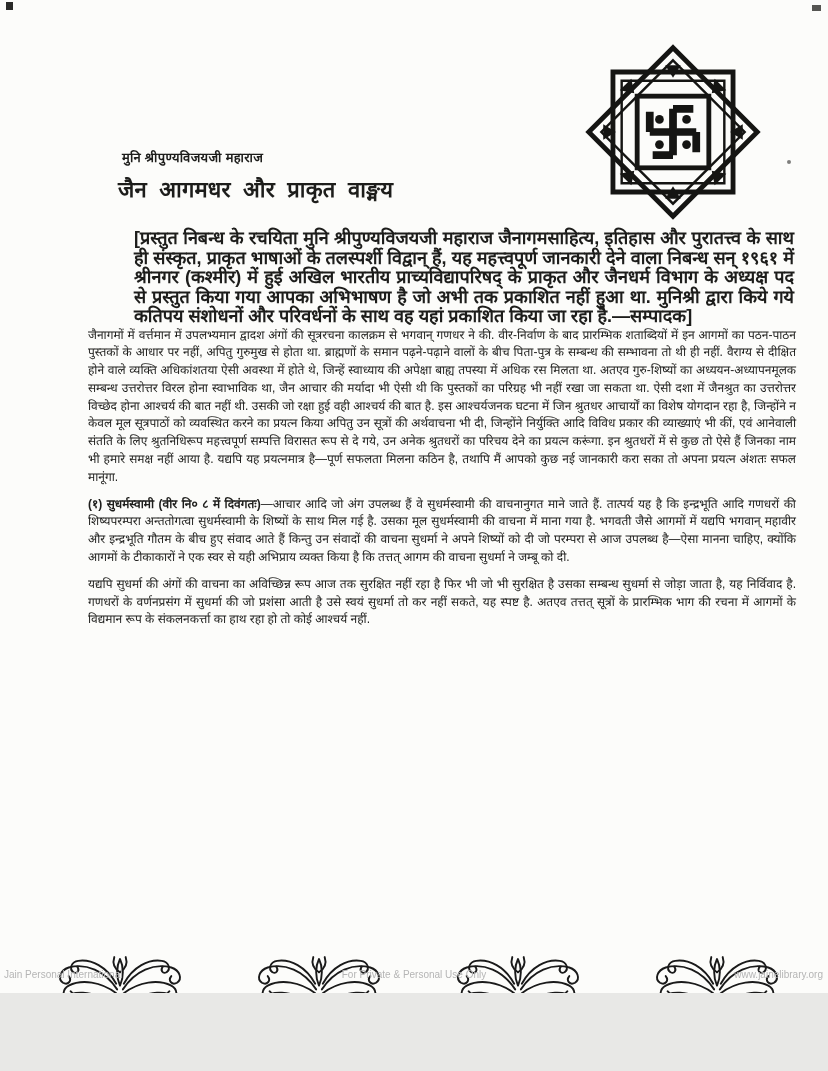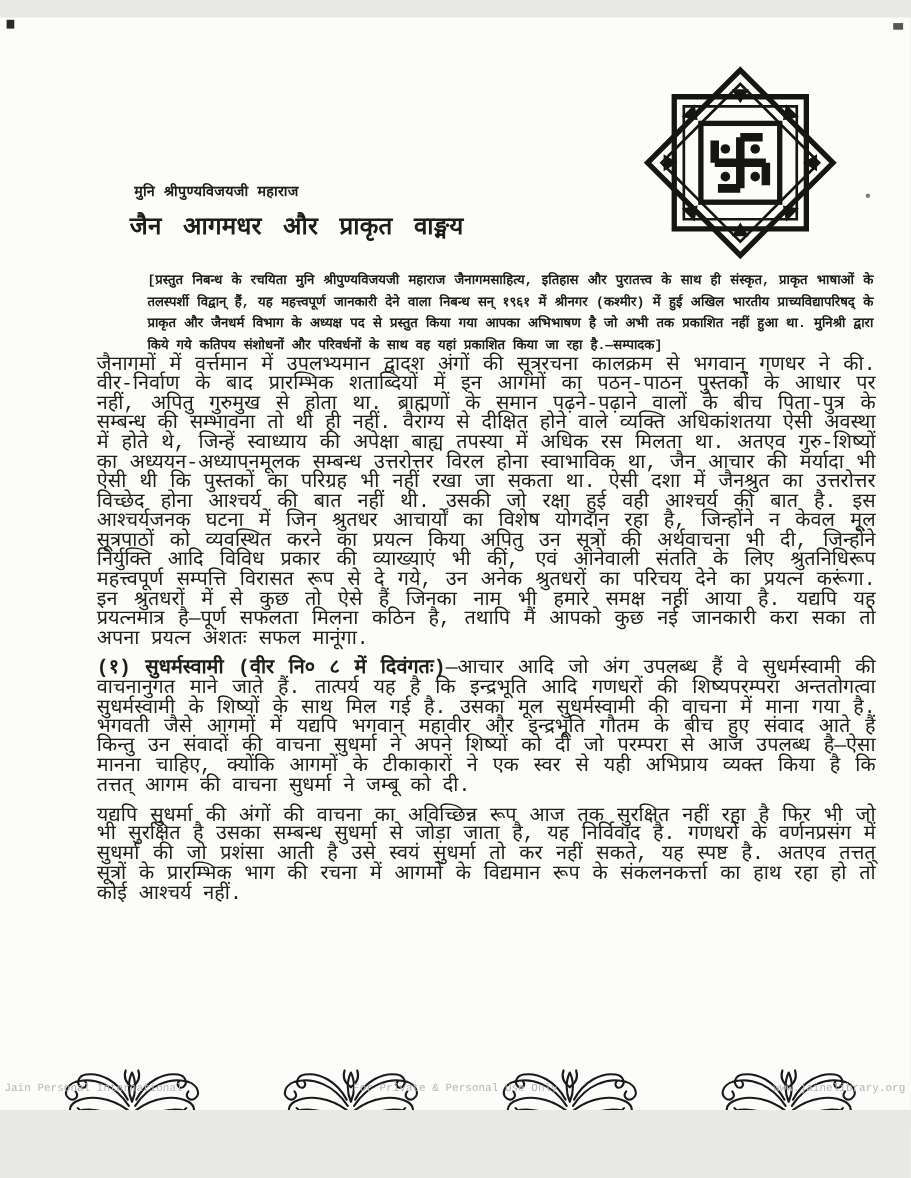--- a/index.html
+++ b/index.html
@@ -1,39 +1,39 @@
 <!DOCTYPE html>
 <html><head>
 <meta charset="utf-8">
 <style>
   html,body{margin:0;padding:0;background:#e8e8e6;}
   .page{
     position:relative;
     width:828px;height:993px;
-    margin:16px auto;
+    margin:0 auto;
     background:#fcfcfa;
     overflow:hidden;
     color:#1d1d1b;
-    font-family:Liberation Mono, monospace;
+    font-family:Liberation Sans, sans-serif;
   }
   .speck{position:absolute;background:#2a2a28;}
   .s1{left:6px;top:2px;width:7px;height:8px;}
   .s2{left:812px;top:5px;width:9px;height:6px;opacity:.8;}
   .s3{left:787px;top:160px;width:4px;height:4px;border-radius:50%;opacity:.6;}
 
   .emblem{position:absolute;left:576px;top:40px;width:194px;height:184px;}
   .emblem svg{width:100%;height:100%;}
 
   .content{position:absolute;left:88px;top:148px;width:708px;z-index:2;}
   .author{margin:0 0 0 34px;font-size:13px;font-weight:bold;letter-spacing:.3px;}
   .title{margin:7px 0 0 30px;font-size:22px;font-weight:bold;word-spacing:6px;letter-spacing:.2px;}
-  .note{margin:26px 0 0 46px;width:660px;font-size:12px;font-weight:bold;
+  .note{margin:26px 0 0 46px;width:660px;font-size:18px;font-weight:bold;
         line-height:19.5px;text-align:justify;}
   .heading{margin:16px 0 10px 0;font-size:20px;font-weight:bold;text-align:center;word-spacing:4px;}
-  .body-para{margin:0 0 9px 0;font-size:18px;line-height:17.8px;text-align:justify;}
+  .body-para{margin:0 0 9px 0;font-size:12px;line-height:17.8px;text-align:justify;}
   .lead{font-weight:bold;}
 
   .border-row{
     position:absolute;left:25px;right:16px;top:948px;height:114px;
     display:flex;justify-content:space-between;align-items:flex-end;z-index:1;
   }
   .border-row svg{width:190px;height:112px;}
 
   .watermarks{position:absolute;left:0;right:0;bottom:10px;height:14px;z-index:3;
     font-size:10px;color:#b5b5b5;}

